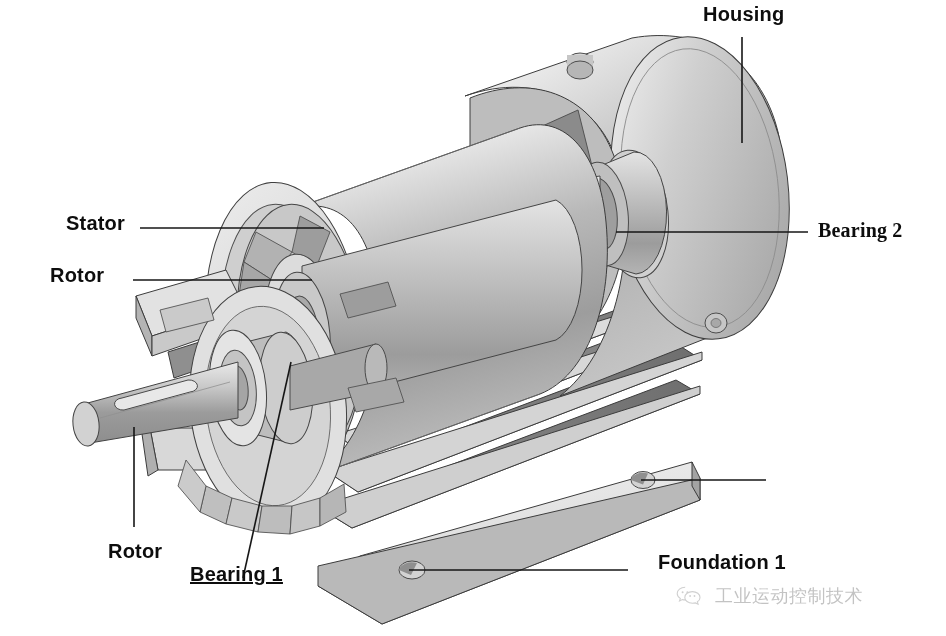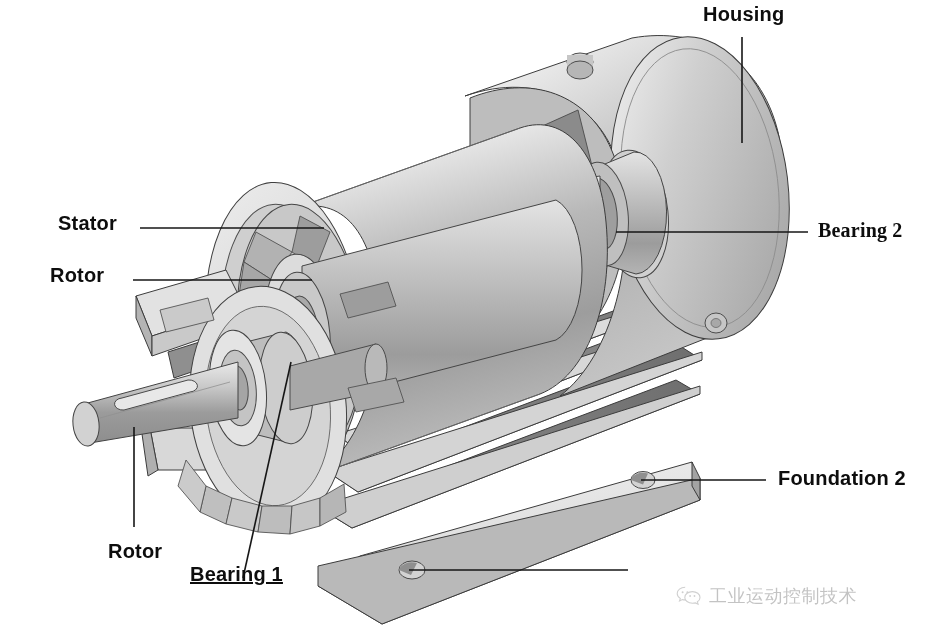--- a/index.html
+++ b/index.html
@@ -30,35 +30,35 @@
     font-weight: 600;
     color: #0d0d0d;
     letter-spacing: 0.2px;
     white-space: nowrap;
     line-height: 1;
   }
   .label-right { text-align: left; }
   .label-left  { text-align: left; }
 
   #lbl-housing     { left: 703px; top: 4px; text-align: right; }
-  #lbl-stator      { left: 58px;  top: 213px; }
+  #lbl-stator      { left: 66px;  top: 213px; }
   #lbl-rotor       { left: 50px;  top: 265px; }
   #lbl-bearing2    { left: 818px; top: 220px; font-family: Liberation Serif, serif; }
   #lbl-foundation2 { left: 778px; top: 468px; }
   #lbl-foundation1 { left: 658px; top: 552px; }
   #lbl-shaft       { left: 108px; top: 541px; }
   #lbl-bearing1    { left: 190px; top: 564px; text-decoration: underline; }
 
   #watermark {
     position: absolute;
     left: 676px;
     top: 584px;
     display: flex;
     align-items: center;
-    gap: 7px;
+    gap: 13px;
     opacity: 0.40;
   }
   #watermark .wm-text {
     font-family: "DejaVu Sans", "Liberation Sans", sans-serif;
     font-size: 18px;
     color: #6a6a6a;
     white-space: nowrap;
     letter-spacing: 0.5px;
   }
   #watermark .wm-icon { display: block; }
@@ -286,21 +286,21 @@
       <line x1="409" y1="570" x2="628" y2="570"></line>
       <line x1="134" y1="427" x2="134" y2="527"></line>
       <line x1="291" y1="362" x2="243" y2="578"></line>
     </g>
   </svg>
 
   <div class="label label-right" id="lbl-housing">Housing</div>
   <div class="label label-left" id="lbl-stator">Stator</div>
   <div class="label label-left" id="lbl-rotor">Rotor</div>
   <div class="label label-right" id="lbl-bearing2">Bearing 2</div>
-  <div class="label label-right" id="lbl-foundation2">Foundation 2</div>
+  <div class="label label-right" id="lbl-foundation1">Foundation 1</div>
   <div class="label label-left" id="lbl-shaft">Rotor</div>
   <div class="label label-left" id="lbl-bearing1">Bearing 1</div>
 
   <div id="watermark">
     <svg class="wm-icon" width="26" height="22" viewBox="0 0 26 22">
       <g fill="none" stroke="#8a8a8a" stroke-width="1.1">
         <path d="M9.2,2.2 C4.6,2.2 1.2,5.1 1.2,8.5 C1.2,10.5 2.4,12.3 4.3,13.4
                  L3.5,16.0 L6.4,14.6 C7.3,14.8 8.2,14.9 9.2,14.9
                  C9.4,14.9 9.6,14.9 9.8,14.9"></path>
         <path d="M16.4,6.6 C20.6,6.6 24.0,9.2 24.0,12.4 C24.0,14.2 23.0,15.8 21.4,16.8

